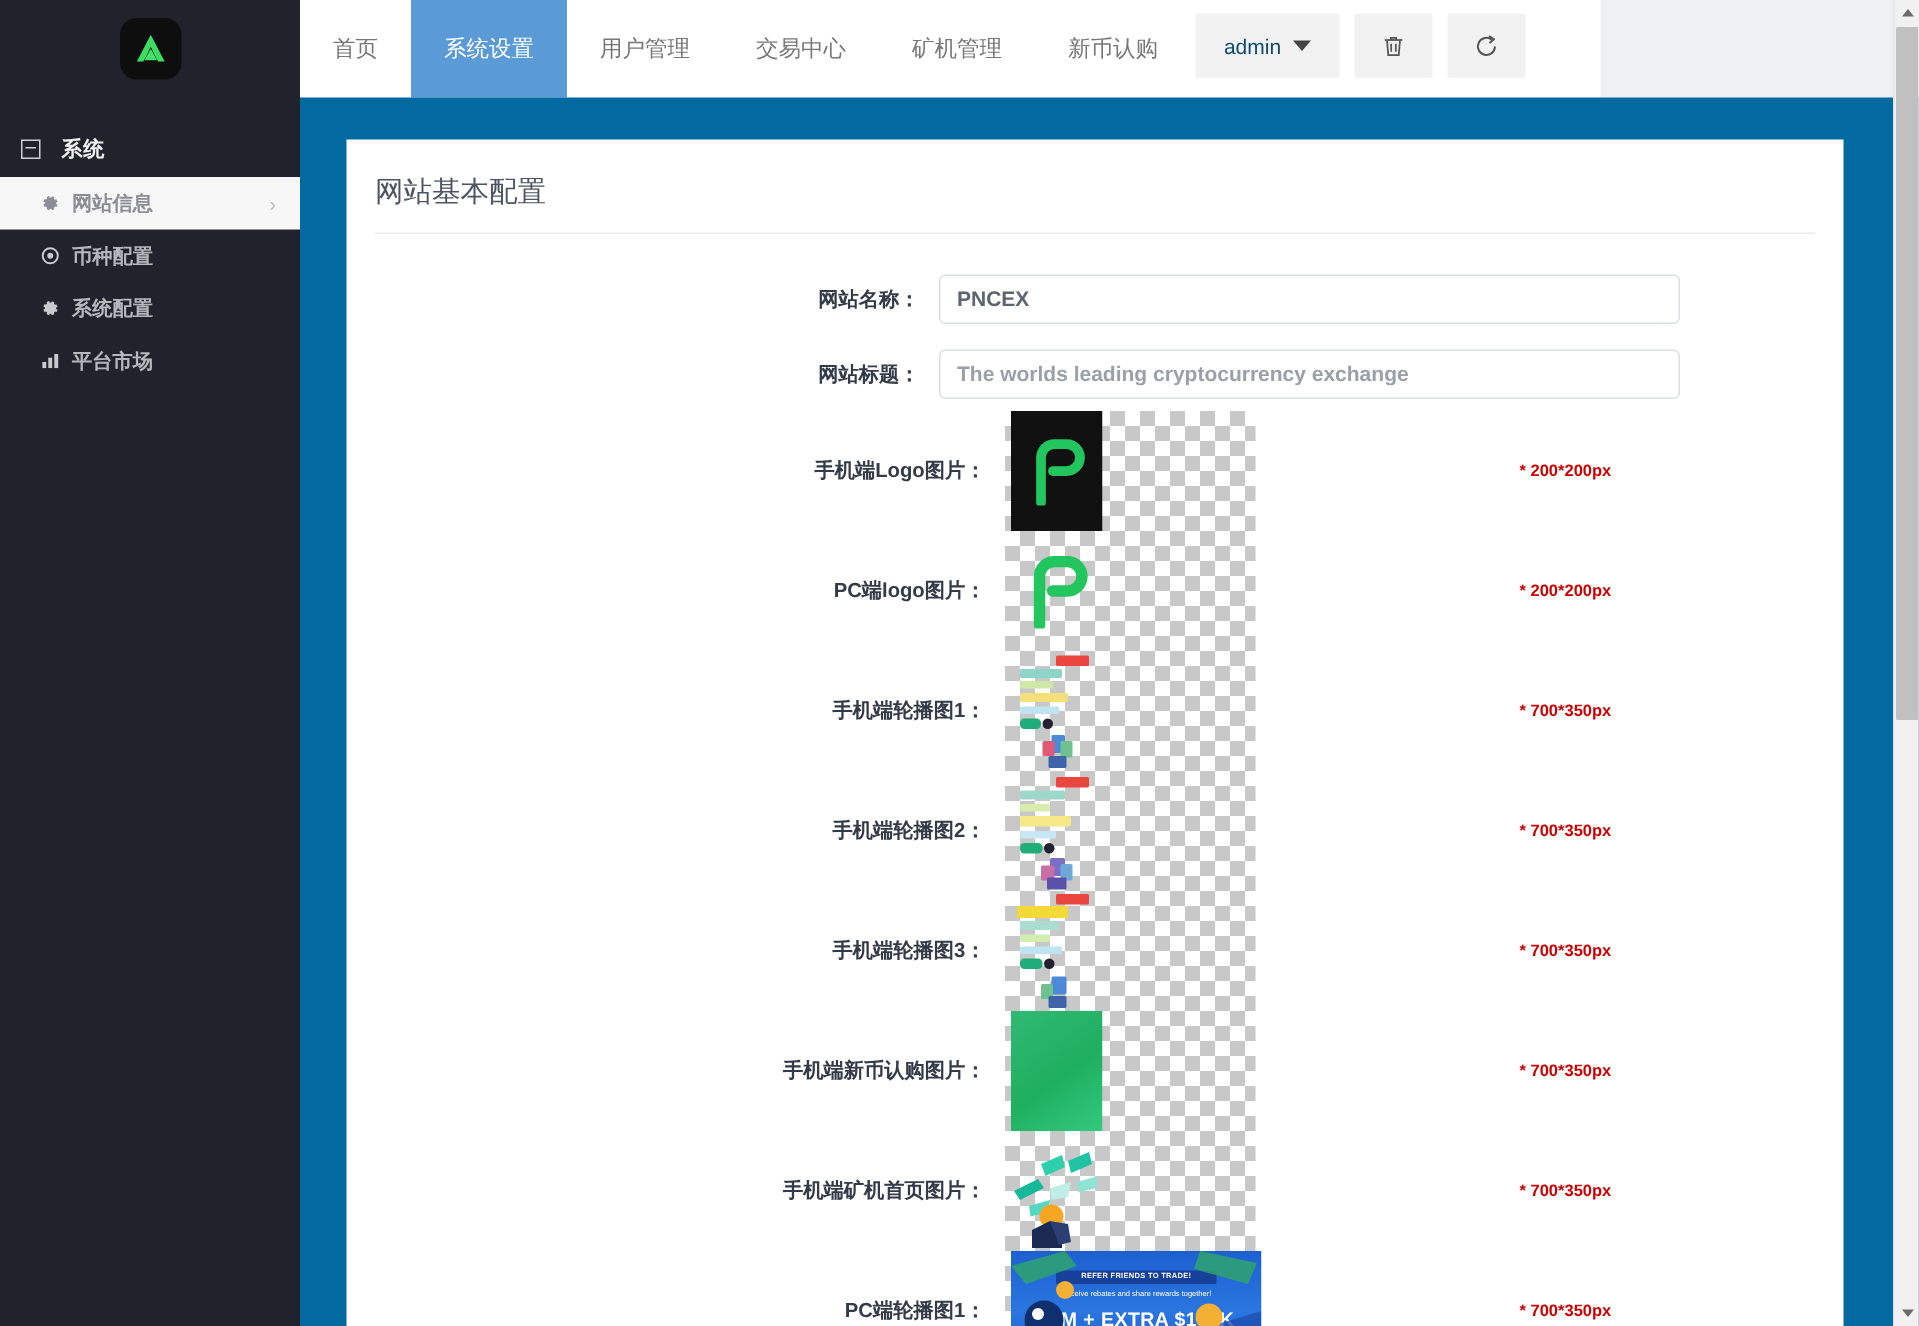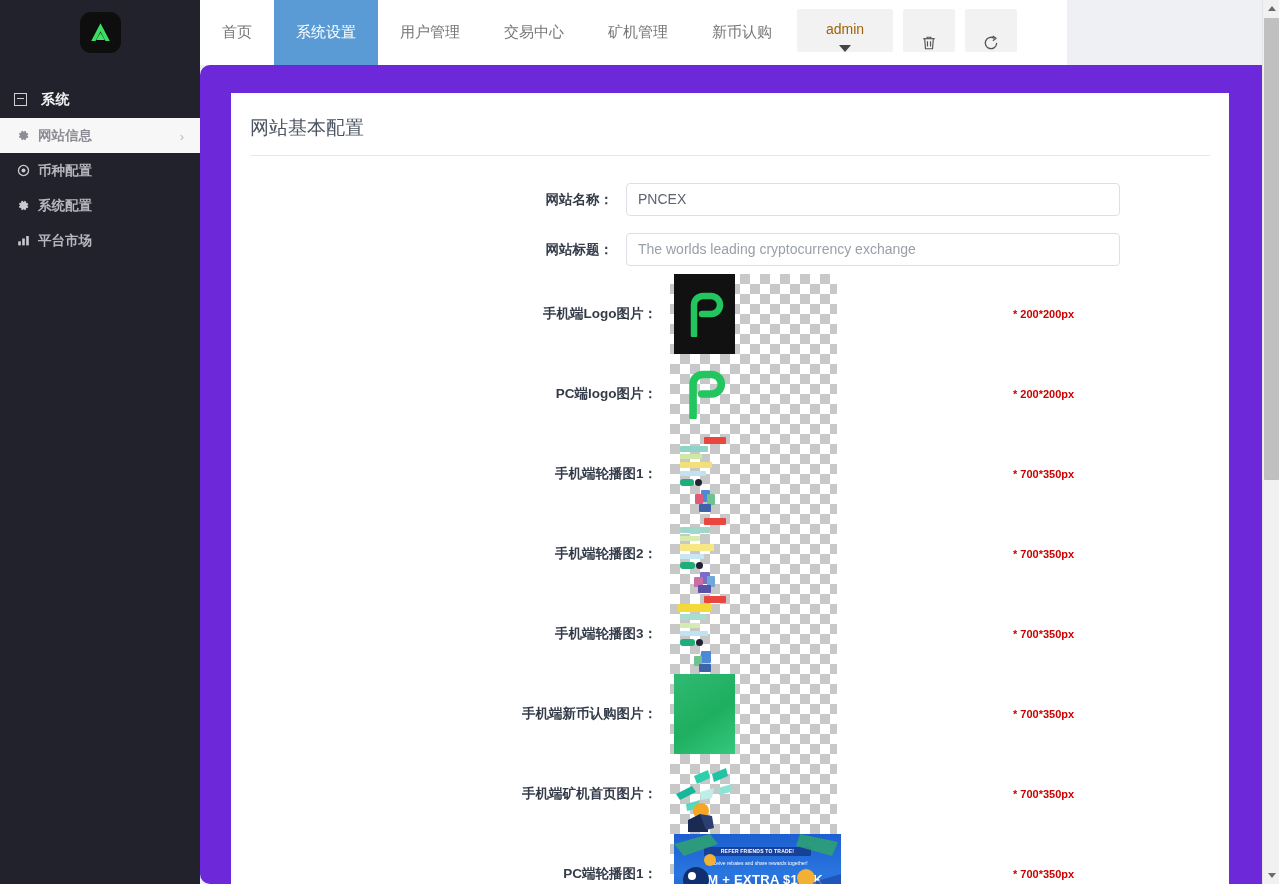--- a/index.html
+++ b/index.html
@@ -43,21 +43,21 @@
     position: absolute; left: 0; top: 0; width: 13px; height: 13px;
     border: 1.4px solid #cfcfd4; box-sizing: border-box;
   }
   .side-group-head .gicon i:after {
     content: ""; position: absolute; left: 2px; top: 4.2px;
     width: 6.5px; height: 1.4px; background: #cfcfd4;
   }
 
   .side-item {
     display: flex; align-items: center;
-    height: 35px; padding-left: 16px;
+    height: 35px; padding-left: 26px;
     color: #b6b6bd; font-size: 13.5px; font-weight: bold;
     position: relative; cursor: pointer;
   }
   .side-item.active {
     background: #f7f7f8; color: #8d8d95;
   }
   .side-item .s-ico {
     width: 15px; margin-right: 7px; flex: none;
     display: flex; align-items: center; justify-content: center;
   }
@@ -83,37 +83,36 @@
   }
   .nav-item.active { background: #5b9bd5; color: #ffffff; }
 
   .top-actions {
     position: absolute; right: 50px; top: 9px;
     display: flex; align-items: center; gap: 10px;
   }
   .t-btn {
     background: #f2f2f2; border: 0;
     height: 43px; border-radius: 2px;
-    display: flex; align-items: center; justify-content: flex-end;
-    color: #a16207; font-size: 14px; cursor: pointer; flex-direction: column;
+    display: flex; align-items: center; justify-content: center;
+    color: #0c4a6e; font-size: 14px; cursor: pointer;
   }
   .t-btn.user { width: 96px; gap: 8px; }
   .t-btn.sq { width: 52px; }
   .caret {
     width: 0; height: 0; border-left: 6px solid transparent;
     border-right: 6px solid transparent; border-top: 7px solid #444;
   }
 
   
   #page {
     position: absolute; left: 200px; top: 65px;
     width: 1079px; height: 819px;
-    background: #6d28d9;
+    background: #0369a1;
     overflow: hidden;
-    border-radius: 10px;
   }
   #card {
     position: absolute; left: 31px; top: 28px;
     width: 998px; min-height: 860px;
     background: #ffffff;
   }
   .card-title {
     padding: 22px 0 14px 19px;
     font-size: 19px; color: #4d5562; font-weight: normal;
   }
@@ -134,20 +133,21 @@
     color: #cc0000; font-size: 11px; font-weight: bold;
     white-space: nowrap;
   }
 
   .finput {
     width: 494px; height: 33px;
     border: 1px solid #dcdfe6; border-radius: 4px;
     background: #fff; color: #5c6470; font-size: 14px;
     padding: 0 11px; outline: none;
     font-family: "Liberation Sans", sans-serif;
+    font-weight: bold;
   }
   .finput::placeholder { color: #9aa0aa; }
 
   .row-input { height: 50px; align-items: center; }
   .row-input .flabel { line-height: 33px; }
 
   
   .row-img { height: 80px; margin-left: 44px; }
   .row-img .flabel { line-height: 80px; }
   .row-img .fhint { top: 50%; transform: translateY(-50%); }

